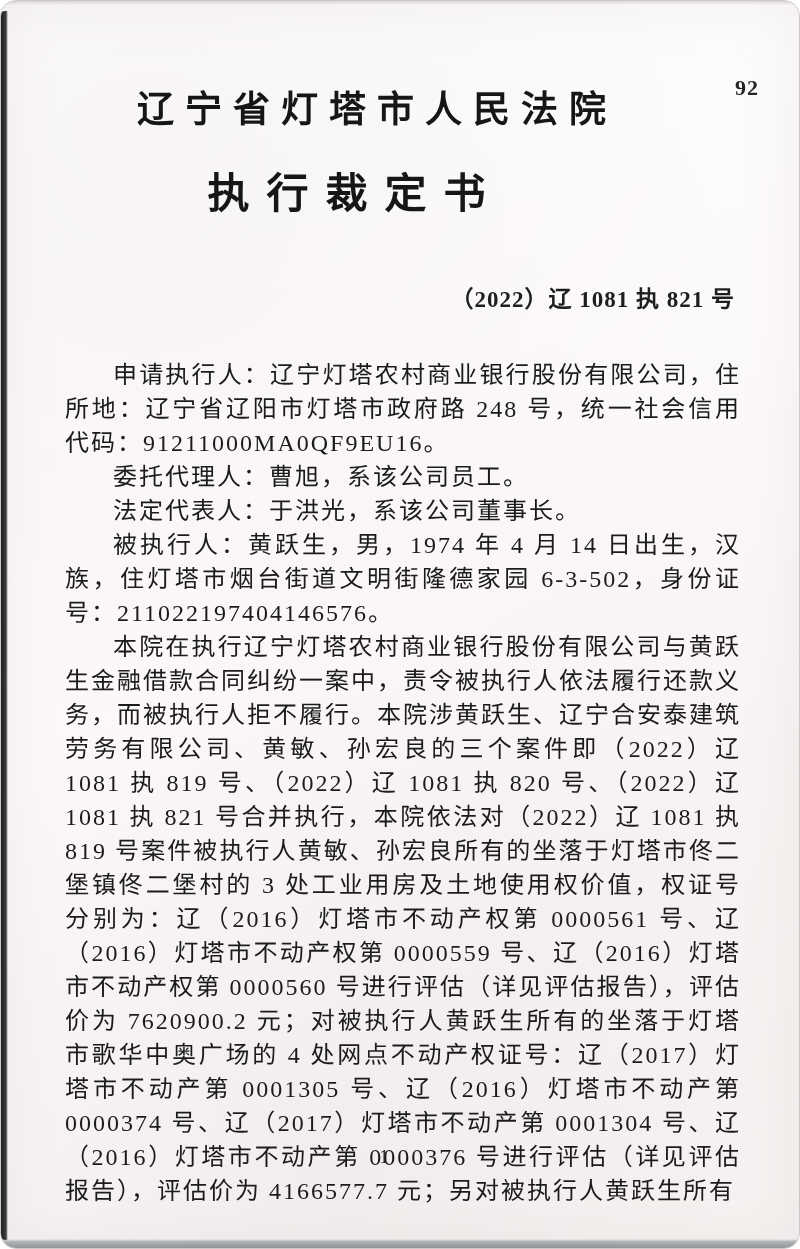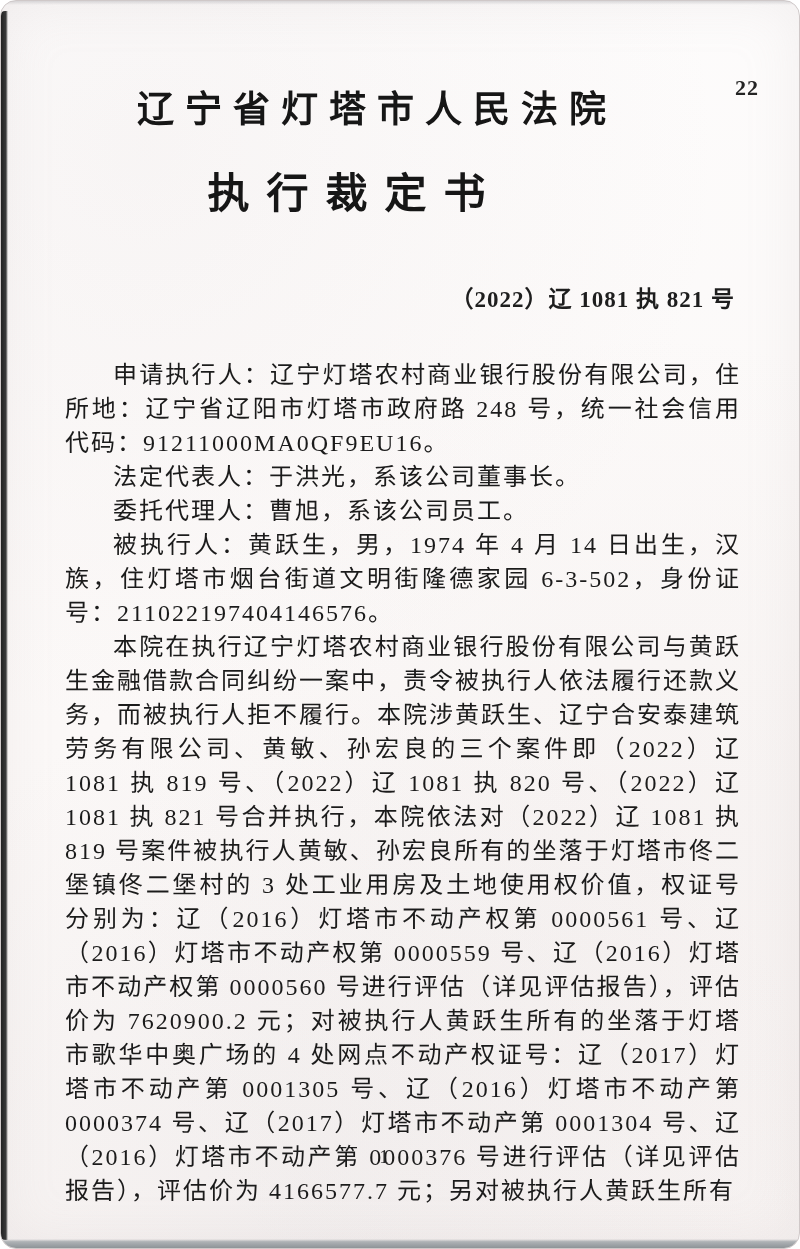--- a/index.html
+++ b/index.html
@@ -117,32 +117,32 @@
   }
 </style>
 </head>
 <body>
 
 <div class="scan-frame">
   <div class="edge-top"></div>
   <div class="edge-left"></div>
   <div class="edge-bottom"></div>
 
-  <div class="corner-number">22</div>
+  <div class="corner-number">92</div>
 
   <div class="content">
     <div class="court-name">辽宁省灯塔市人民法院</div>
 
     <div class="doc-title">执行裁定书</div>
 
     <div class="case-number">（2022）辽 1081 执 821 号</div>
 
     <div class="doc-body">
       <p>申请执行人：辽宁灯塔农村商业银行股份有限公司，住所地：辽宁省辽阳市灯塔市政府路 248 号，统一社会信用代码：91211000MA0QF9EU16。</p>
+      <p>委托代理人：曹旭，系该公司员工。</p>
       <p>法定代表人：于洪光，系该公司董事长。</p>
-      <p>委托代理人：曹旭，系该公司员工。</p>
       <p>被执行人：黄跃生，男，1974 年 4 月 14 日出生，汉族，住灯塔市烟台街道文明街隆德家园 6-3-502，身份证号：211022197404146576。</p>
       <p>本院在执行辽宁灯塔农村商业银行股份有限公司与黄跃生金融借款合同纠纷一案中，责令被执行人依法履行还款义务，而被执行人拒不履行。本院涉黄跃生、辽宁合安泰建筑劳务有限公司、黄敏、孙宏良的三个案件即（2022）辽 1081 执 819 号、（2022）辽 1081 执 820 号、（2022）辽 1081 执 821 号合并执行，本院依法对（2022）辽 1081 执 819 号案件被执行人黄敏、孙宏良所有的坐落于灯塔市佟二堡镇佟二堡村的 3 处工业用房及土地使用权价值，权证号分别为：辽（2016）灯塔市不动产权第 0000561 号、辽（2016）灯塔市不动产权第 0000559 号、辽（2016）灯塔市不动产权第 0000560 号进行评估（详见评估报告），评估价为 7620900.2 元；对被执行人黄跃生所有的坐落于灯塔市歌华中奥广场的 4 处网点不动产权证号：辽（2017）灯塔市不动产第 0001305 号、辽（2016）灯塔市不动产第 0000374 号、辽（2017）灯塔市不动产第 0001304 号、辽（2016）灯塔市不动产第 0000376 号进行评估（详见评估报告），评估价为 4166577.7 元；另对被执行人黄跃生所有</p>
     </div>
   </div>
 
   <div class="page-footer">1</div>
 </div>
 
 </body></html>

